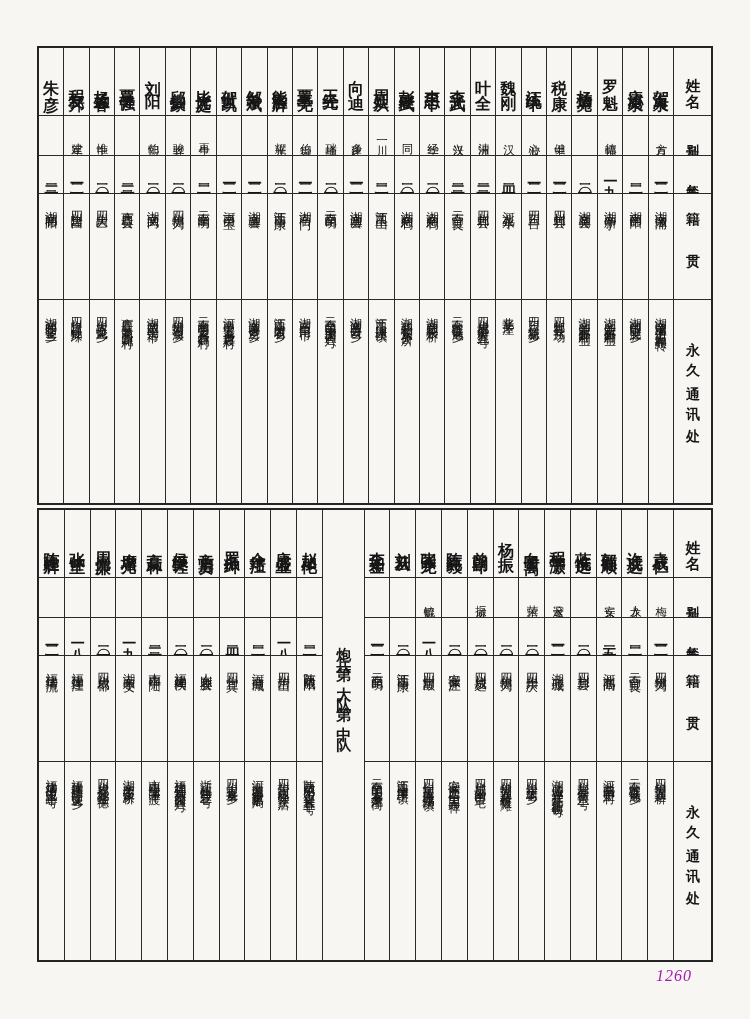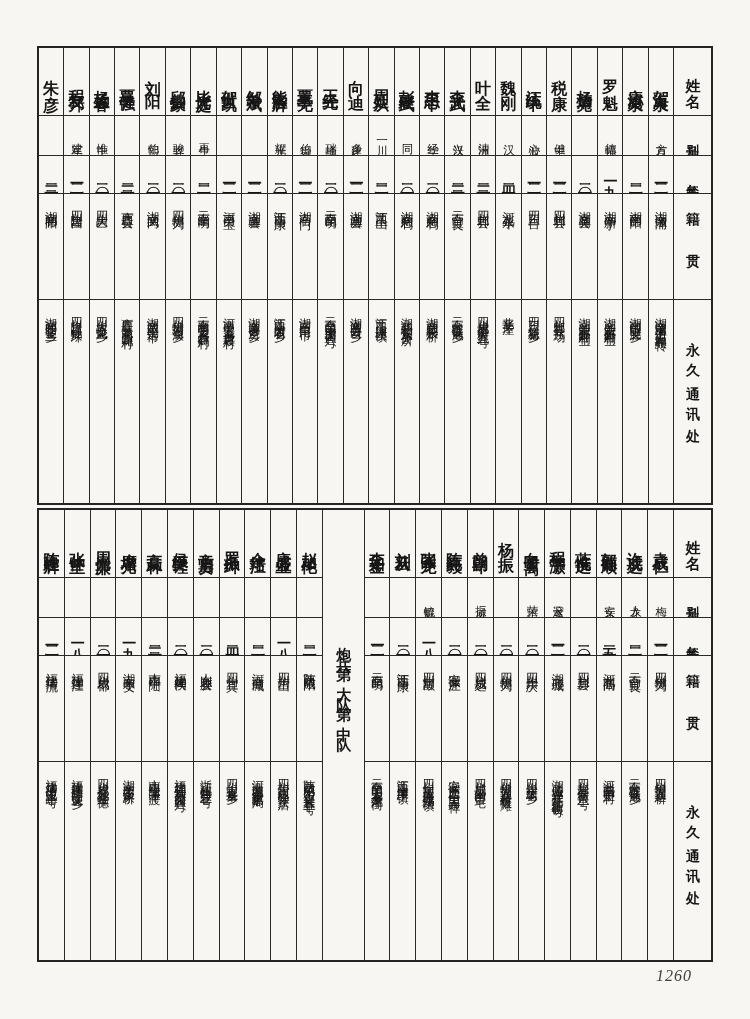--- a/index.html
+++ b/index.html
@@ -42,21 +42,21 @@
   .ad{font-size:12px;letter-spacing:2.2px;}
   .hl{font-weight:700;}
   .hl-name{font-size:15px;letter-spacing:16px;}
   .hl-alias{font-size:13px;letter-spacing:2px;}
   .hl-age{font-size:12.5px;letter-spacing:1px;}
   .hl-native{font-size:14px;letter-spacing:42px;}
   .hl-addr{font-size:14px;letter-spacing:22px;padding-top:22px;}
   .dv{font-size:15px;font-weight:600;letter-spacing:10px;}
   .page-number{
     position:absolute;right:58px;top:967px;font-size:16px;
-    font-style:italic;letter-spacing:1px;color:#404040;
+    font-style:italic;letter-spacing:1px;color:#a21caf;
   }
 </style>
 </head>
 <body>
 
 <div class="page">
   <div class="rtable" id="table-top">
       <div class="col hdr">
         <div class="cell c-name">
           <span class="vt hl hl-name">姓名</span>

